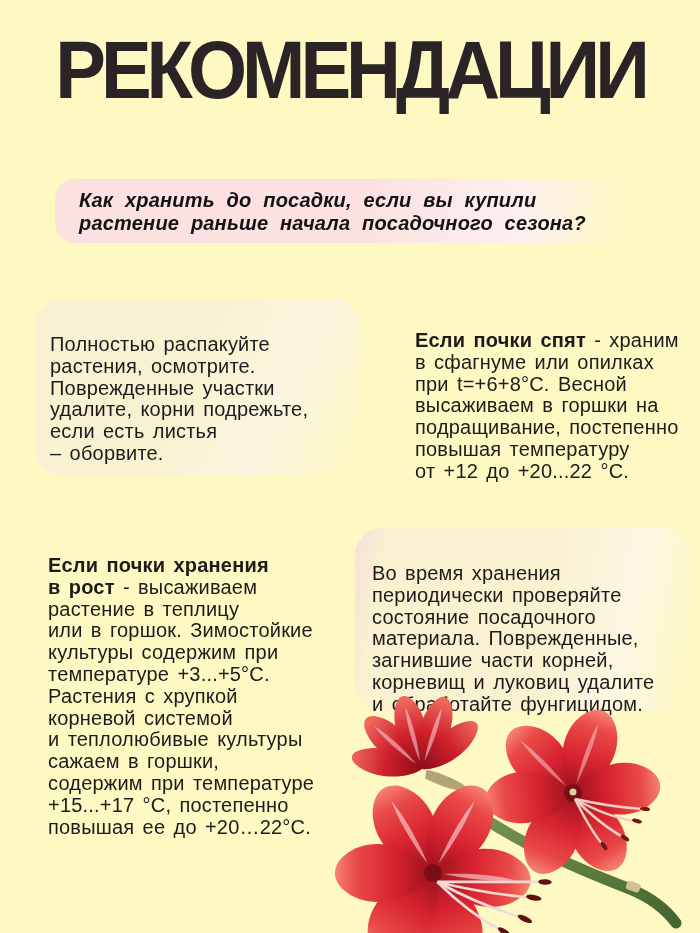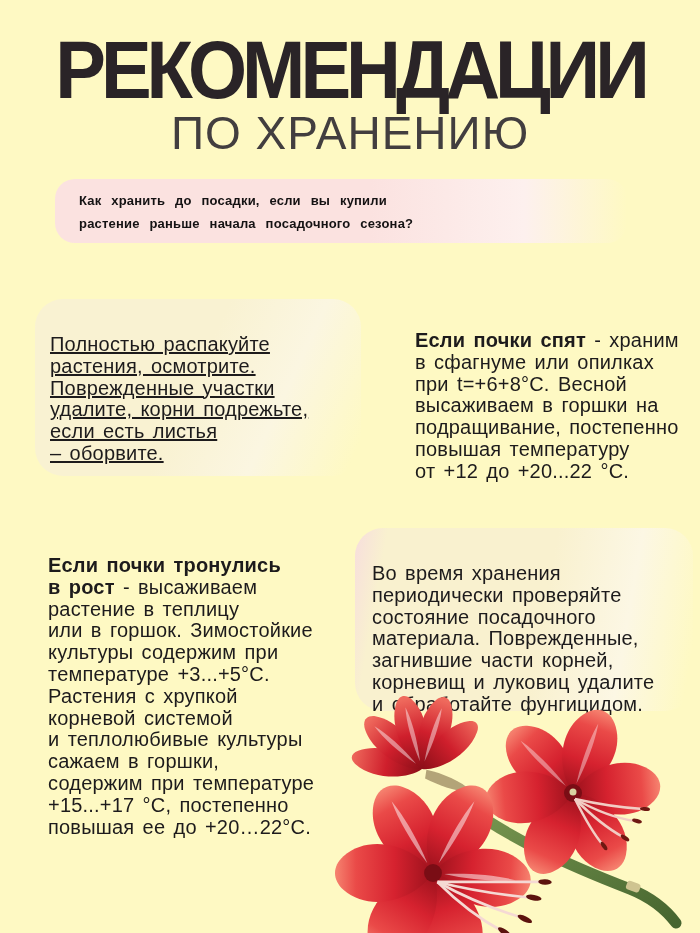--- a/index.html
+++ b/index.html
@@ -28,60 +28,60 @@
     color: #423e3f;
   }
   .question-box {
     position: absolute; left: 55px; top: 179px;
     width: 572px; height: 64px;
     border-radius: 20px;
     background: linear-gradient(90deg, #fbe2e0 0%, #fbe2e0 55%, #fdf0ee 82%, rgba(255,255,255,0) 100%);
   }
   .question-text {
     position: absolute; left: 24px; top: 10px; width: 530px;
-    font-size: 13px; font-weight: 700; line-height: 23px;
+    font-size: 20px; font-weight: 700; line-height: 23px;
     letter-spacing: 0.2px; word-spacing: 6px;
     white-space: pre-line;
     color: #141213;
+    font-style: italic;
   }
   .tip { position: absolute; white-space: pre-line; }
   .tip p {
     font-size: 20px; line-height: 21.8px;
     letter-spacing: 0.2px; word-spacing: 2.5px;
     white-space: pre-line;
   }
   .tip b { font-weight: 700; }
   .card {
     position: absolute;
     border-radius: 28px;
   }
   .card-unpack {
     left: 35px; top: 299px; width: 326px; height: 177px;
     background: linear-gradient(115deg, #f9f2d2 0%, #f9f2d2 48%, #fbf6e1 72%, rgba(255,255,255,0) 96%);
   }
   .card-storage {
     left: 355px; top: 528px; width: 338px; height: 183px;
     background: linear-gradient(100deg, #f7dedd 0%, #f9f1cf 9%, #f9f1cf 55%, #fcf7e4 78%, rgba(255,255,255,0) 97%);
   }
-  .tip-unpack  { left: 50px;  top: 316px; width: 300px; text-decoration: underline; }
+  .tip-unpack  { left: 50px;  top: 316px; width: 300px; }
   .tip-dormant { left: 368px; top: 312px; width: 318px; margin-left: 47px; }
   .tip-growing { left: 48px;  top: 537px; width: 322px; }
   .tip-storage { left: 372px; top: 545px; width: 312px; }
   .flower {
     position: absolute; left: 330px; top: 693px;
     width: 370px; height: 240px;
   }
 </style>
 </head>
 <body>
 
 <div id="page">
 
   <h1 class="title">РЕКОМЕНДАЦИИ</h1>
-  <div class="subtitle">ПО ХРАНЕНИЮ</div>
 
   <div class="question-box">
     <div class="question-text">Как хранить до посадки, если вы купили
 растение раньше начала посадочного сезона?</div>
   </div>
 
   <div class="card card-unpack"></div>
   <div class="card card-storage"></div>
 
   <div class="tip tip-unpack">
@@ -97,21 +97,21 @@
     <p><b>Если почки спят</b><span> - храним
 в сфагнуме или опилках
 при t=+6+8°С. Весной
 высаживаем в горшки на
 подращивание, постепенно
 повышая температуру
 от +12 до +20...22 °С.</span></p>
   </div>
 
   <div class="tip tip-growing">
-    <p><b>Если почки тронулись
+    <p><b>Если почки хранения
 в рост</b><span> - высаживаем
 растение в теплицу
 или в горшок. Зимостойкие
 культуры содержим при
 температуре +3...+5°С.
 Растения с хрупкой
 корневой системой
 и теплолюбивые культуры
 сажаем в горшки,
 содержим при температуре

